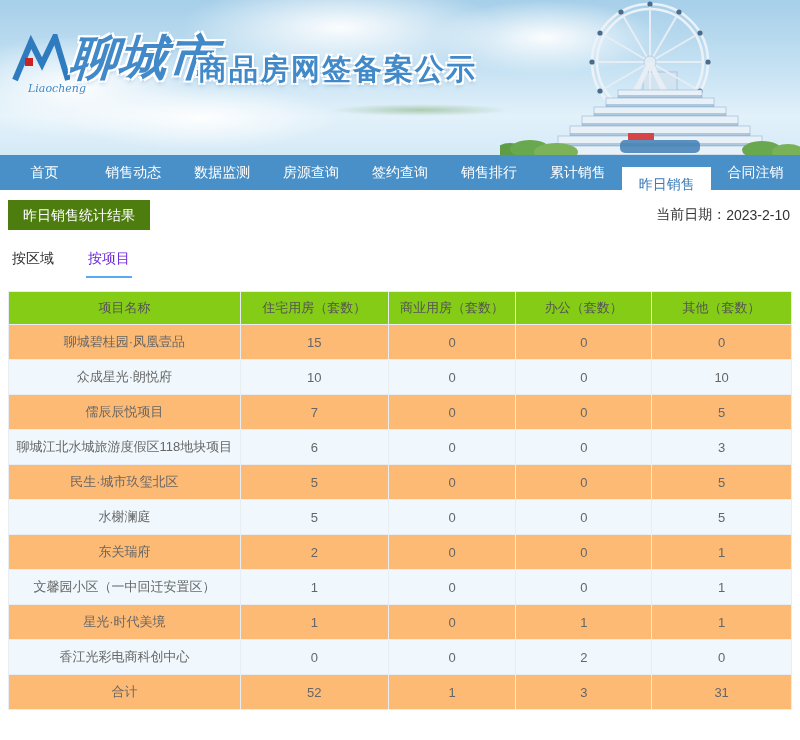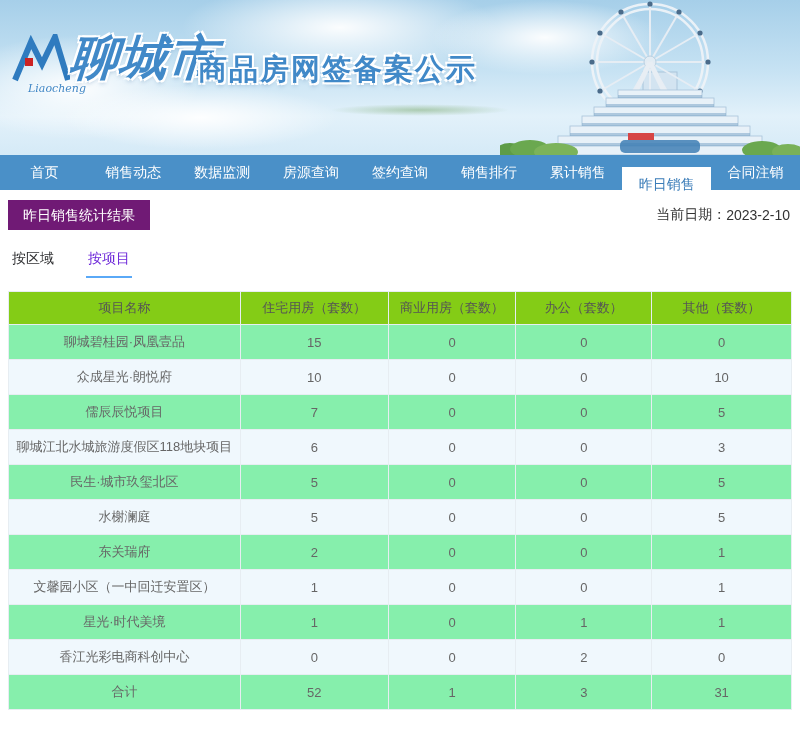--- a/index.html
+++ b/index.html
@@ -31,34 +31,34 @@
   .wheel-art { position:absolute; right:0; top:0; }
 
   
   .navbar { display:flex; width:800px; height:35px; background:#4a90c8;font-family:Liberation Serif, serif; }
   .nav-item { flex:1; text-align:center; line-height:35px; color:#fff; font-size:14px; cursor:pointer; }
   .nav-item.active { background:#fff; color:#3a7cb8;margin-top:12px; }
 
   
   .content { padding:0 8px; }
   .section-head { margin-top:10px; display:flex; justify-content:space-between; align-items:center; }
-  .section-badge { background:#701a75; color:#fff; font-size:14px; height:30px;
+  .section-badge { background:#4d7c0f; color:#fff; font-size:14px; height:30px;
     line-height:30px; padding:0 15px; }
   .current-date { font-size:14px; color:#333; padding-right:2px; }
   .current-date span { vertical-align:middle; }
 
   .subtabs { margin-top:20px; display:flex; gap:30px; padding-left:2px; font-size:14px; }
   .subtab { padding:0 2px 8px 2px; color:#303133; cursor:pointer; border-bottom:2px solid transparent; }
   .subtab.active { color:#6d28d9; border-bottom-color:#5aa9f7; }
 
   table.report { margin-top:13px; width:784px; border-collapse:collapse; table-layout:fixed; }
   .report th, .report td { border:1px solid #e7edf2; text-align:center; font-weight:400;
     font-size:13px; overflow:hidden; white-space:nowrap; }
   .report thead th { background:#84cc16; color:#555; height:33px; }
-  .report tbody td { color:#666; height:35px; background:#86efac; }
+  .report tbody td { color:#666; height:35px; background:#fdba74; }
   .report tbody tr:nth-child(even) td { background:#f0f8fd; }
 </style>
 </head>
 <body>
 
 <header class="banner">
   <div class="cloud c1"></div>
   <div class="cloud c2"></div>
   <div class="cloud c3"></div>
   <div class="cloud c4"></div>

